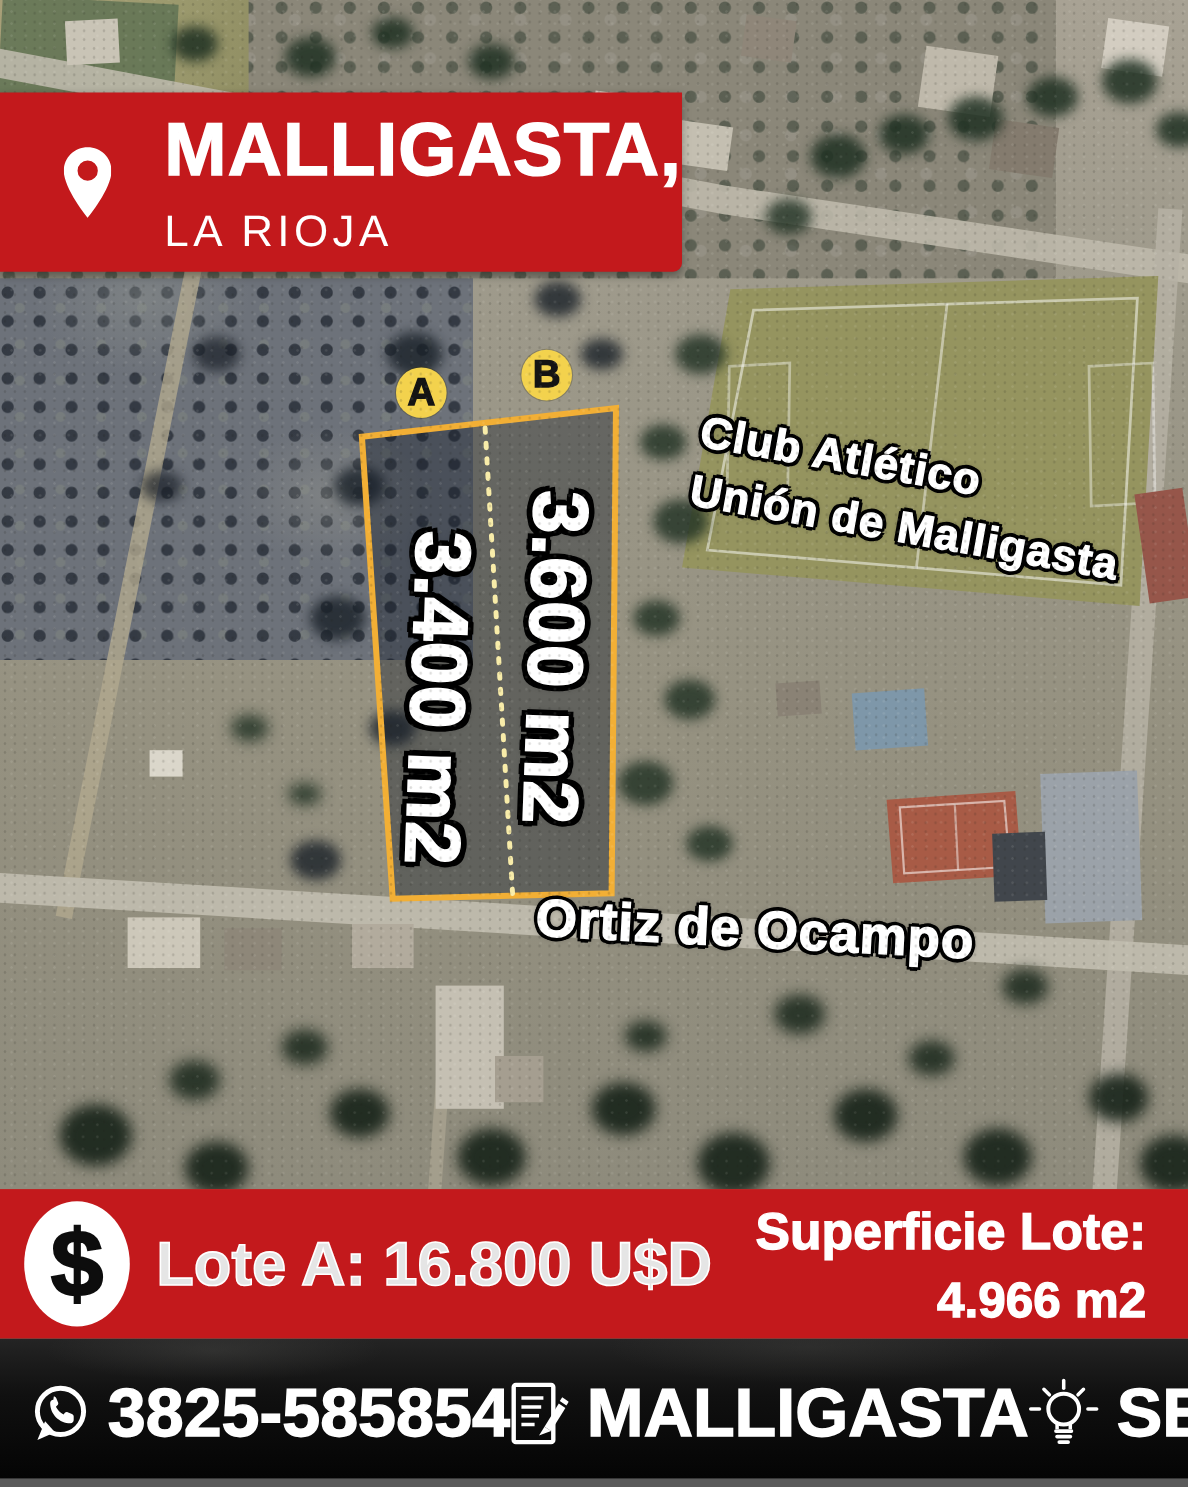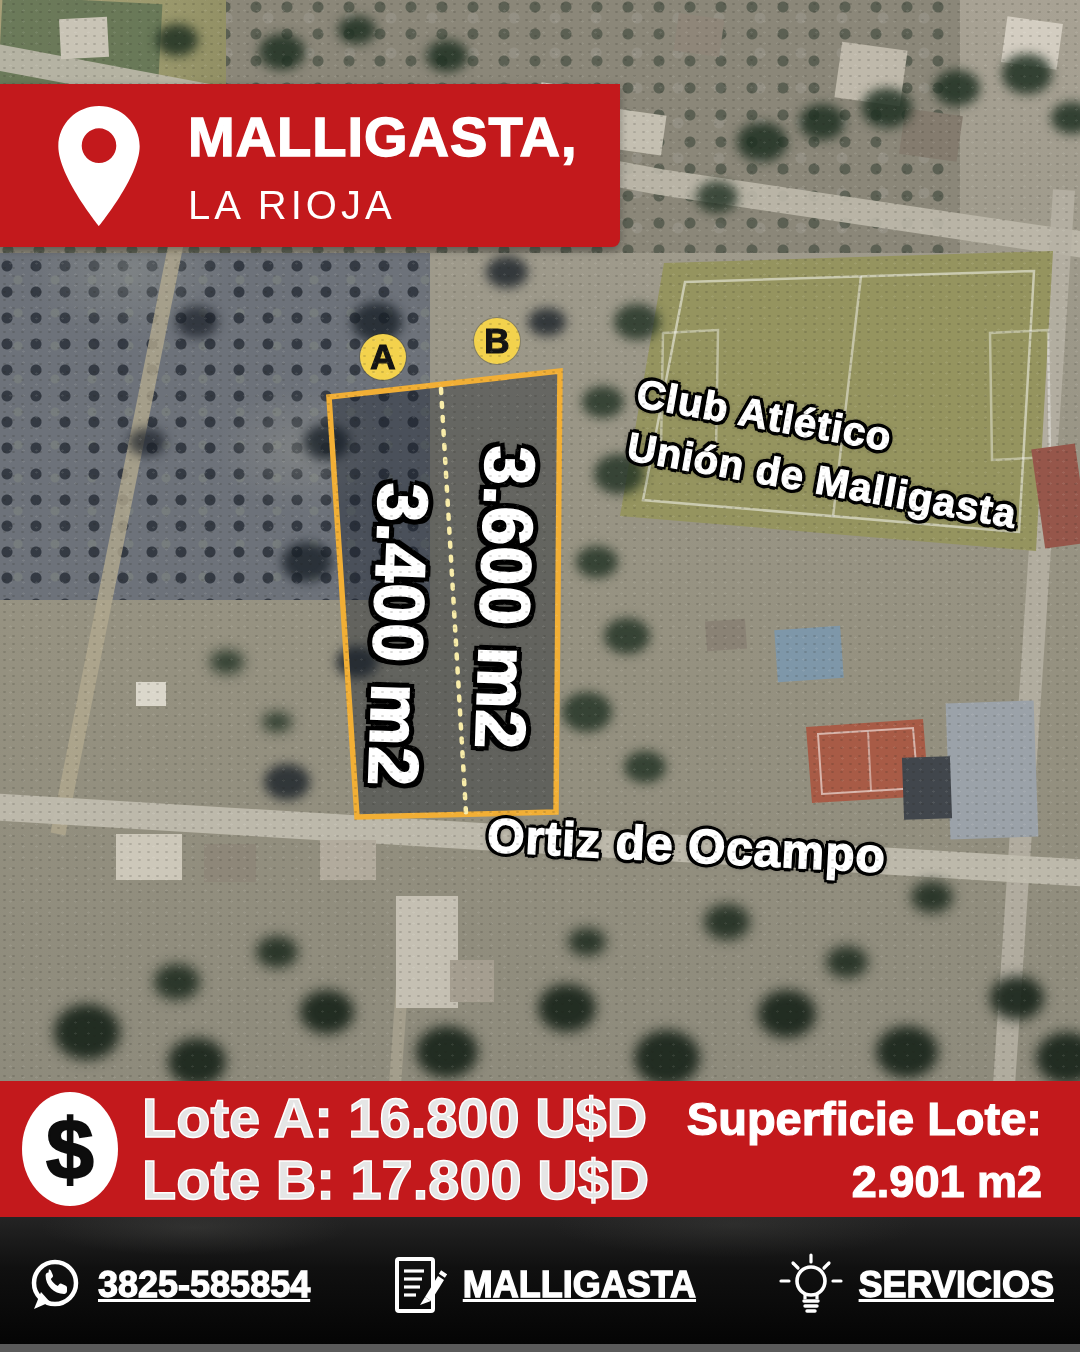--- a/index.html
+++ b/index.html
@@ -92,21 +92,21 @@
     -webkit-text-stroke:1.2px #fff; white-space:nowrap; }
   .street-label { position:absolute; left:487px; top:818px; transform:rotate(3deg);
     color:#fff; font-weight:bold; font-size:48px; letter-spacing:1px; -webkit-text-stroke:1.4px #fff;
     white-space:nowrap; }
 
   
   .loc-banner { position:absolute; left:0; top:84px; width:620px; height:163px; background:#C3191C;
     border-radius:0 0 8px 0; box-shadow:0 3px 8px rgba(0,0,0,.35);
     display:flex; align-items:center; padding-left:58px; gap:48px; }
   .loc-text { color:#fff; }
-  .loc-city { font-size:56px; font-weight:bold; letter-spacing:1px; -webkit-text-stroke:1.4px #fff; }
+  .loc-city { font-size:68px; font-weight:bold; letter-spacing:1px; -webkit-text-stroke:1.4px #fff; }
   .loc-prov { font-size:40px; font-weight:normal; letter-spacing:4px; margin-top:14px; }
 
   
   .price-banner { position:absolute; left:0; top:1081px; width:1080px; height:136px; background:#C3191C;
     display:flex; align-items:center; padding:0 38px 0 22px; gap:24px; }
   .dollar-badge { width:96px; height:114px; border-radius:50%; background:#fff; flex:0 0 auto;
     display:flex; align-items:center; justify-content:center; color:#0d0d0d;
     font-size:86px; font-weight:bold; -webkit-text-stroke:2px #0d0d0d; }
   .lote-block { color:#e5e5e5; font-weight:bold; font-size:56px; line-height:1.1;
     -webkit-text-stroke:1.4px #fff; white-space:nowrap; }
@@ -116,21 +116,21 @@
   .sup-value { font-size:45px; margin-top:10px; }
 
   
   .footer { position:absolute; left:0; top:1217px; width:1080px; height:135px;
     background:linear-gradient(180deg,#242424 0%,#101010 38%,#030303 100%);
     display:flex; align-items:center; justify-content:space-between; padding:0 26px; color:#fff; }
   .footer::before { content:""; position:absolute; inset:0;
     background-image:radial-gradient(ellipse 220px 40px at 18% 8%,rgba(110,110,105,.22),transparent 70%),
                      radial-gradient(ellipse 260px 46px at 68% 6%,rgba(95,95,90,.2),transparent 70%); }
   .f-group { position:relative; display:flex; align-items:center; gap:16px;
-    font-size:36px; font-weight:bold; -webkit-text-stroke:1.3px #fff; white-space:nowrap;text-decoration:underline; }
+    font-size:62px; font-weight:bold; -webkit-text-stroke:1.3px #fff; white-space:nowrap; }
   .bottom-strip { position:absolute; left:0; top:1344px; width:1080px; height:8px; background:#5a5a5a; }
 
   svg { display:block; }
 </style>
 </head>
 <body>
 
 <div class="poster">
 
   <div class="map">
@@ -220,25 +220,24 @@
       <div class="loc-prov">LA RIOJA</div>
     </div>
   </div>
 
   <div class="price-banner">
     <div class="dollar-badge">
       <span>$</span>
     </div>
     <div class="lote-block">
       <div>Lote A: 16.800 U$D</div>
-      <div>Lote B: 17.800 U$D</div>
     </div>
     <div class="sup-block">
       <div class="sup-label">Superficie Lote:</div>
-      <div class="sup-value">2.901 m2</div>
+      <div class="sup-value">4.966 m2</div>
     </div>
   </div>
 
   <div class="footer">
     <div class="f-group">
       <svg width="56" height="56" viewBox="0 0 56 56">
         <circle cx="29" cy="26" r="21" fill="none" stroke="#ffffff" stroke-width="4.5"></circle>
         <polygon points="8,52 15,35 24,45" fill="#ffffff"></polygon>
         <path fill="#ffffff" d="M22.5 15.5c-1.6 0-2.9 1.3-2.9 2.9 0 10.2 8.3 18.5 18.5 18.5 1.6 0 2.9-1.3 2.9-2.9v-3.3c0-1-.6-1.9-1.6-2.3l-3.9-1.6c-.9-.4-1.9-.1-2.5.6l-1.2 1.5c-3-1.6-5.5-4-7-7l1.4-1.3c.7-.6 1-1.6.6-2.5l-1.6-3.9c-.4-1-1.3-1.6-2.3-1.6z"></path>
       </svg>

